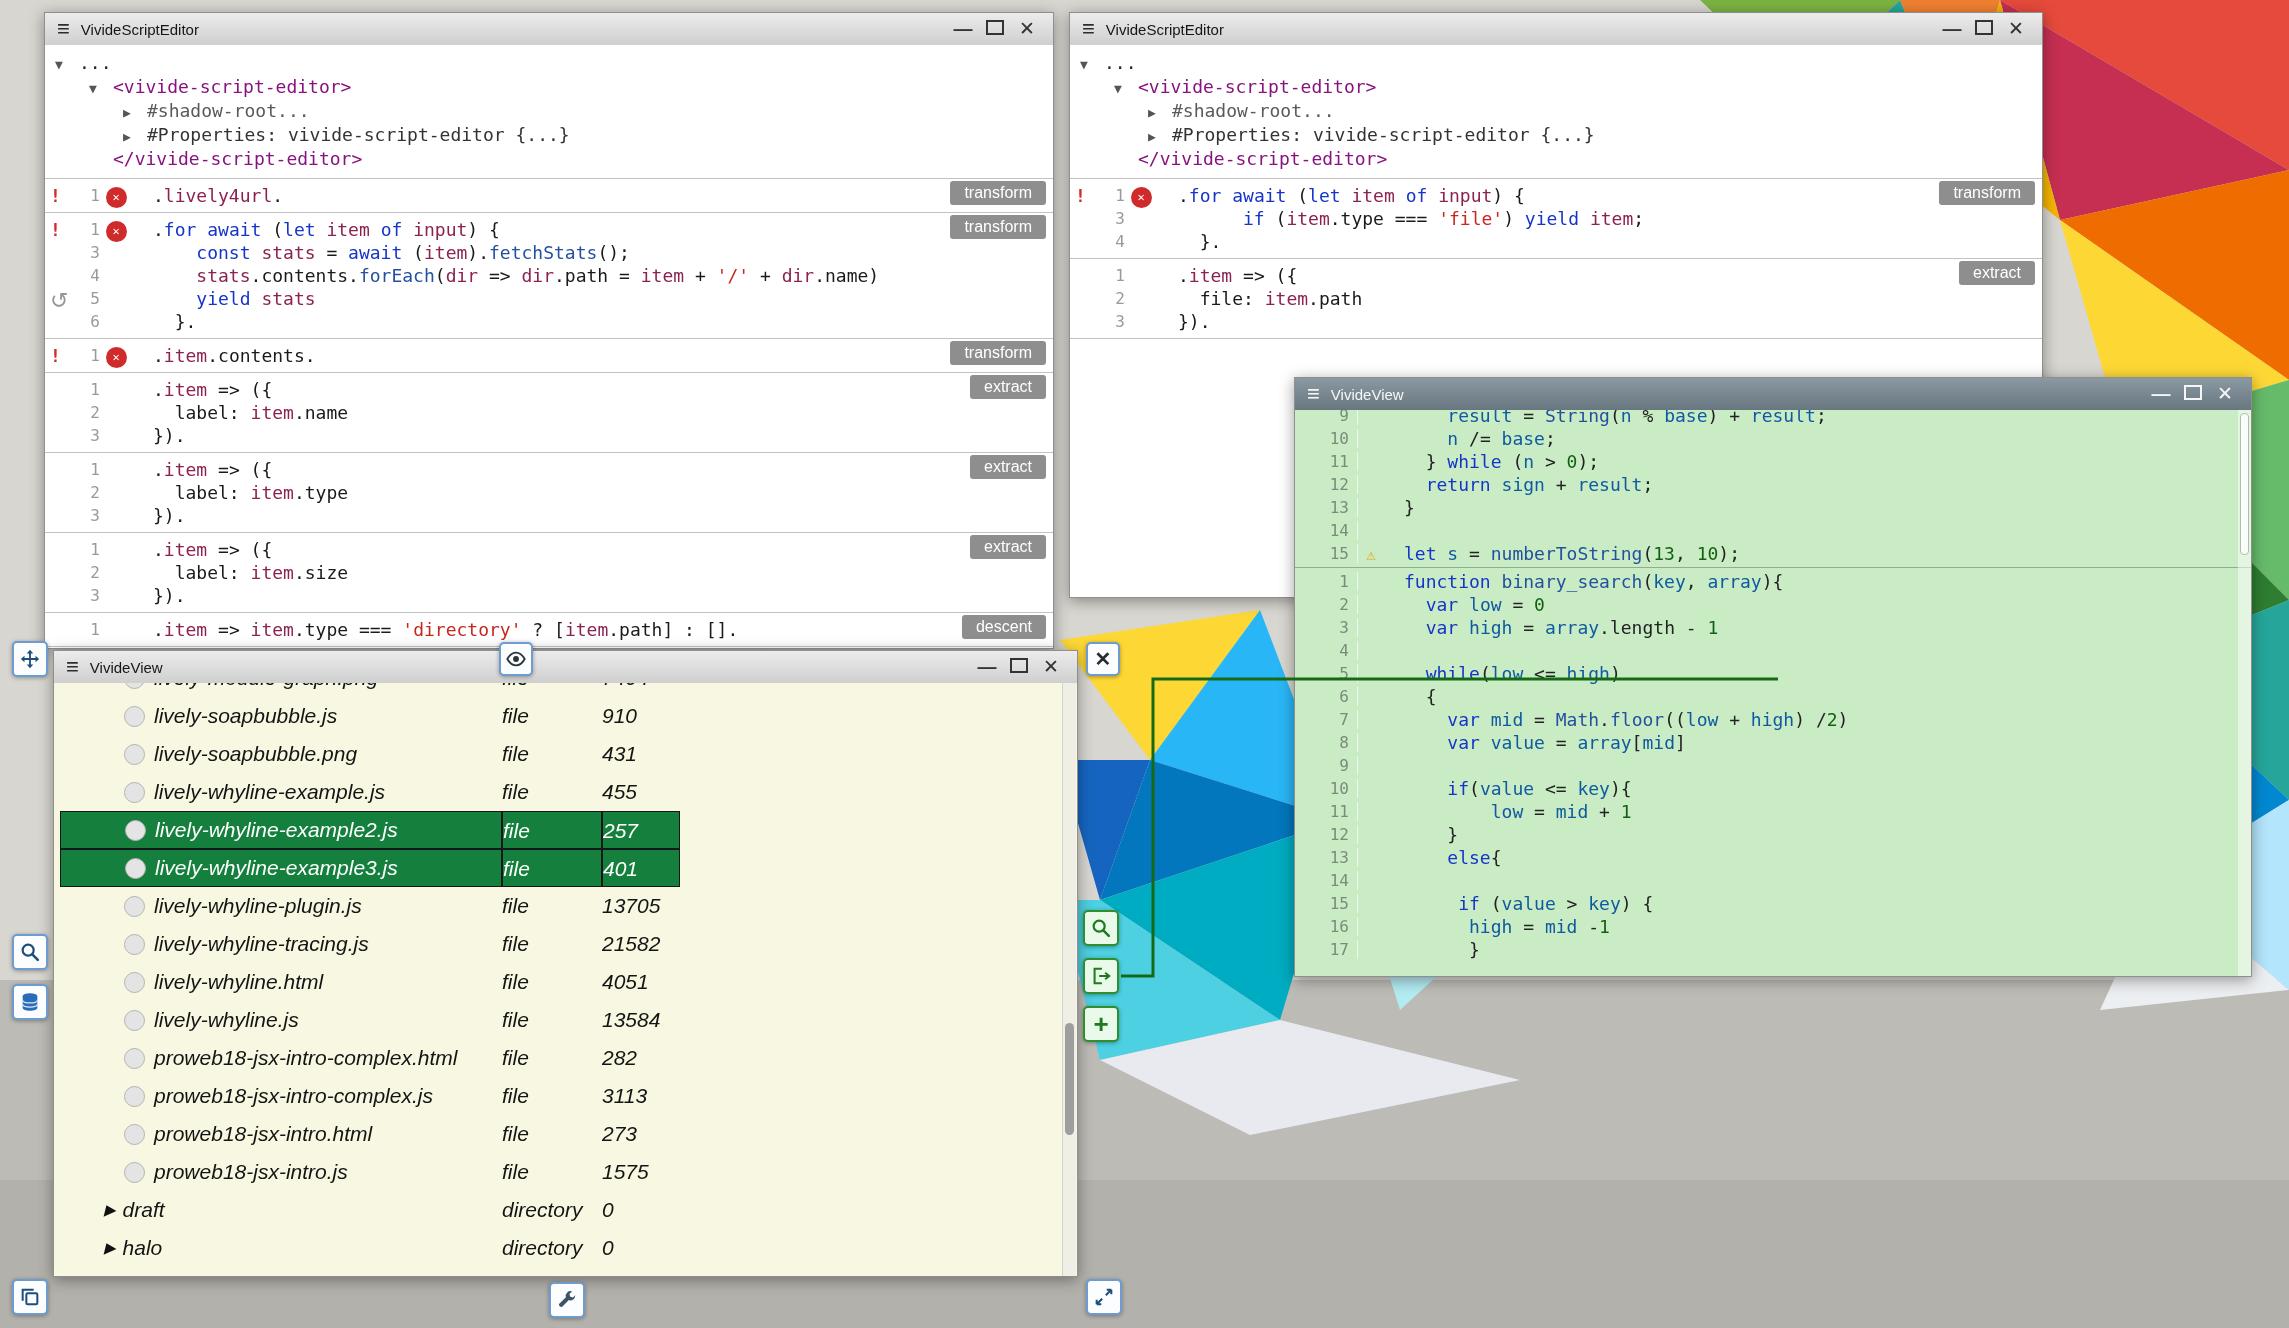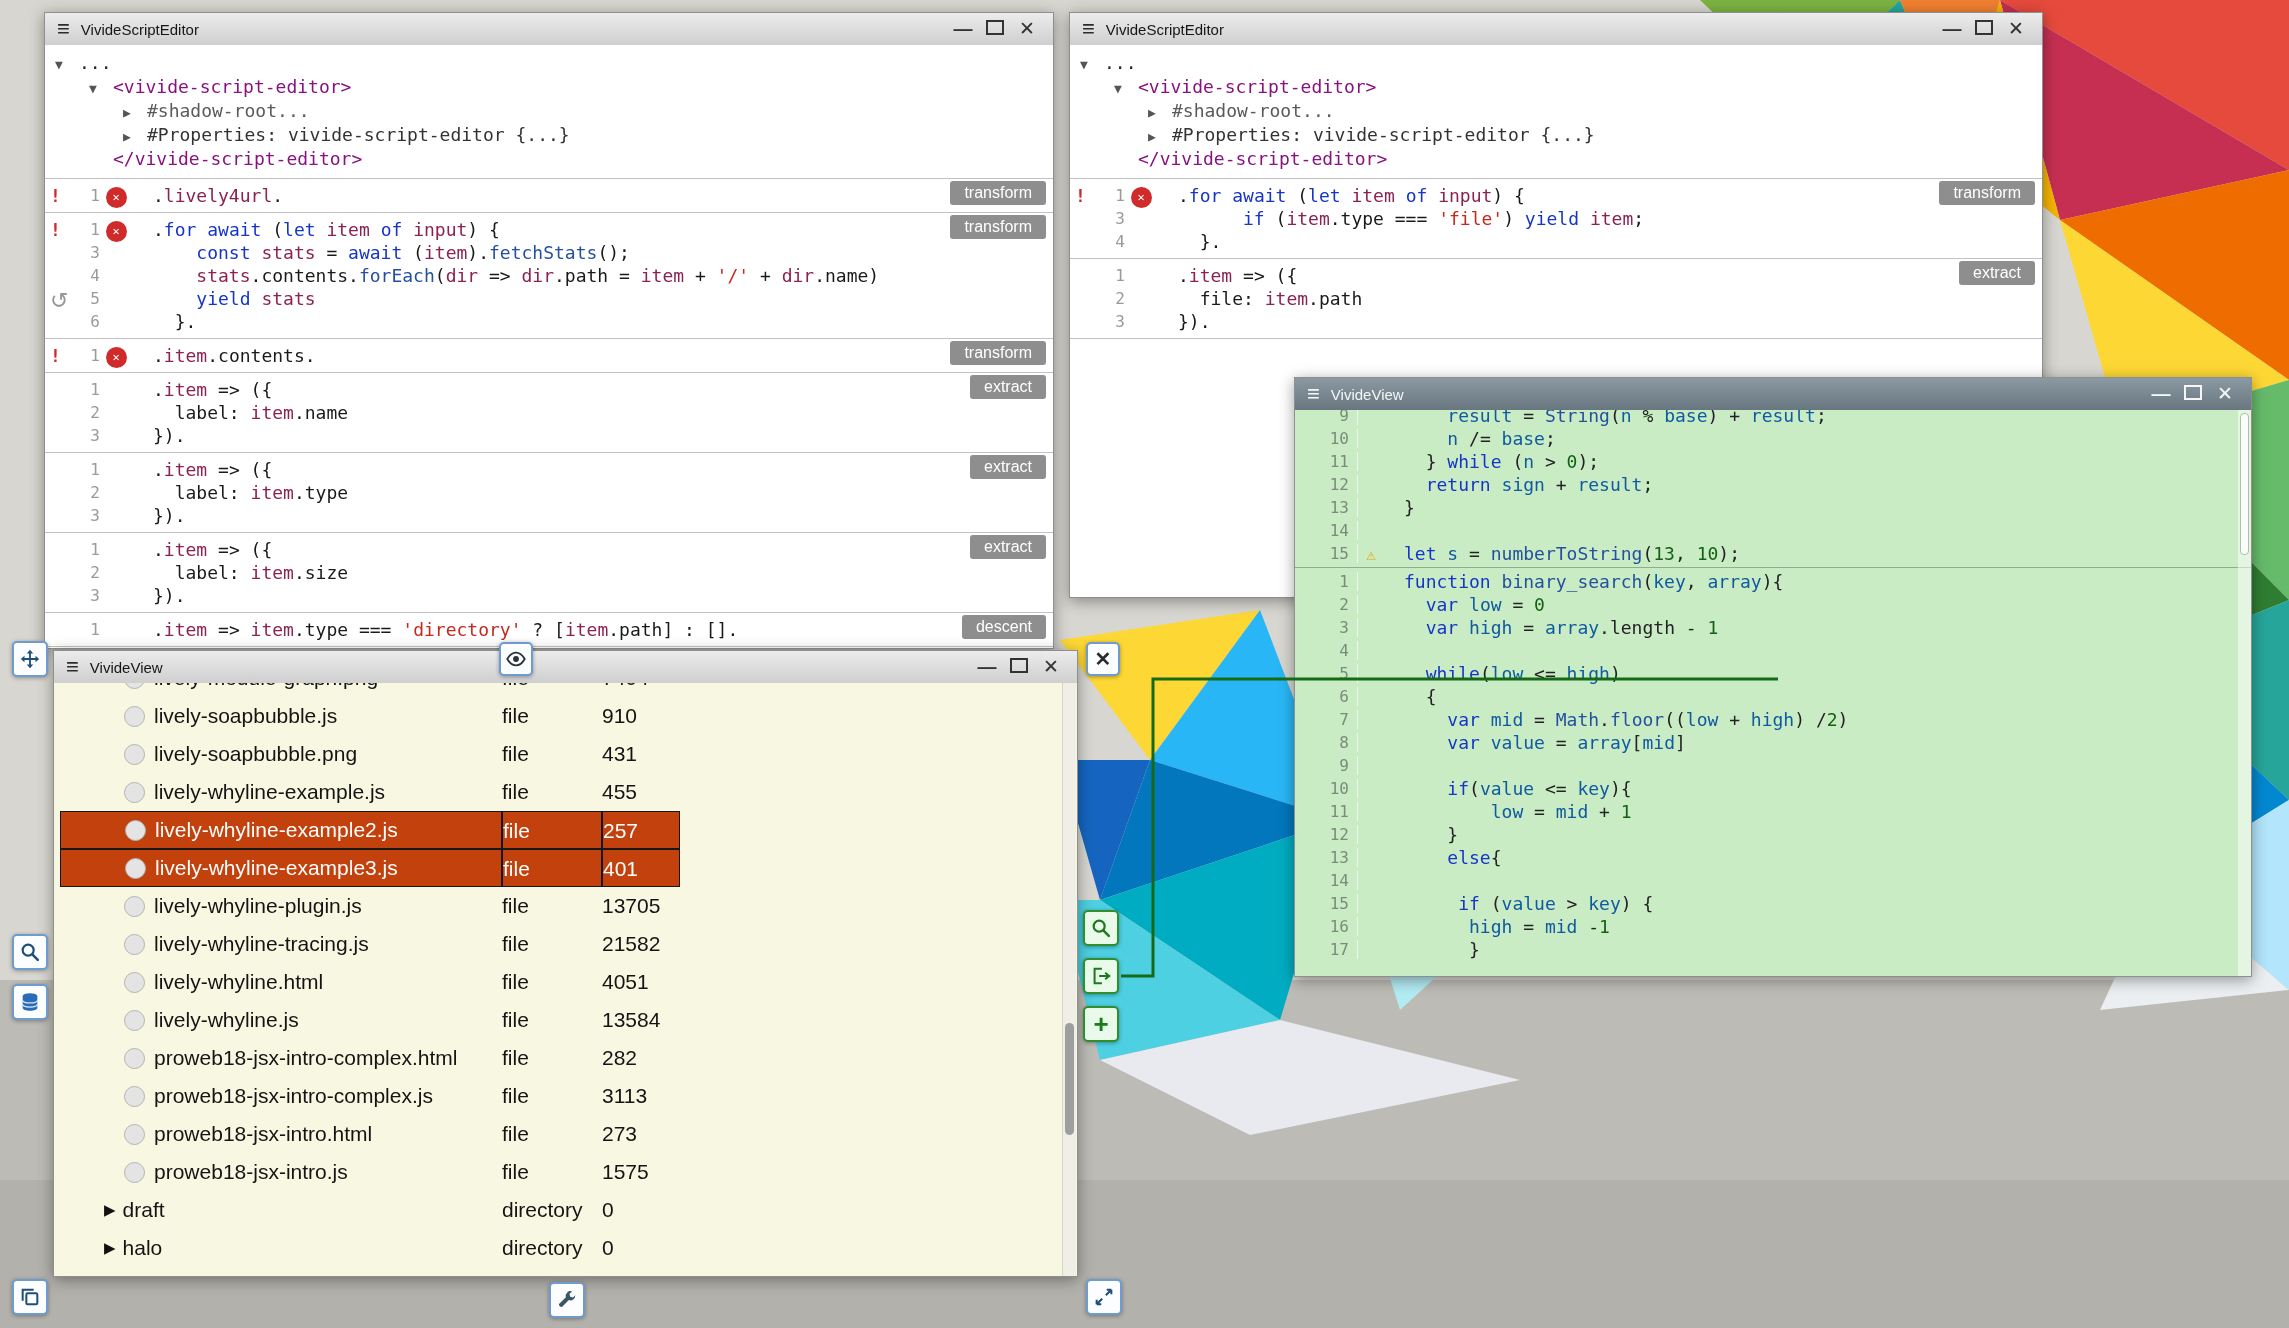--- a/index.html
+++ b/index.html
@@ -78,29 +78,29 @@
   .vscroll{position:absolute;top:0;bottom:0;width:13px;z-index:5;}
   #win3 .vscroll{right:0;background:rgba(255,255,255,.5);}
   #win3 .vthumb{position:absolute;left:2px;right:2px;top:3px;height:140px;background:#fbfdfb;border:1px solid #aebfae;border-radius:4px;}
   #win4 .vscroll{right:1px;background:#efefe6;border-left:1px solid #d5d5c5;}
   #win4 .vthumb{position:absolute;left:2px;right:2px;top:340px;height:112px;background:#9e9e9e;border-radius:5px;}
 
   
   .filelist{position:absolute;inset:0;overflow:hidden;}
   .frow{display:flex;align-items:center;height:38px;font-size:21px;color:#141414;}
   .clip-top{margin-top:-24px;}
-  .cell{height:38px;line-height:38px;box-sizing:border-box;white-space:nowrap;overflow:hidden;}
+  .cell{height:38px;line-height:38px;box-sizing:border-box;white-space:nowrap;overflow:hidden;font-style:italic;}
   .cname{margin-left:6px;flex:0 0 442px;padding-left:64px;display:flex;align-items:center;}
   .dirrow .cname{padding-left:44px;}
   .ctype{flex:0 0 100px;}
   .csize{flex:0 0 78px;}
   .fileicon{display:inline-block;width:19px;height:19px;border-radius:50%;
     background:#e4e4e4;border:1px solid #b3b3b3;margin-right:9px;flex:0 0 auto;}
   .dirarrow{font-size:15px;margin-right:7px;color:#111;}
-  .frow.selected .cell{background:#c2410c;border:1px solid #14181b;color:#fff;}
+  .frow.selected .cell{background:#15803d;border:1px solid #14181b;color:#fff;}
 
   
   .halo{position:absolute;width:36px;height:36px;background:#fbfdfe;border:2px solid #6d9bd2;
     border-radius:5px;display:flex;align-items:center;justify-content:center;
     box-shadow:0 1px 4px rgba(0,0,0,.35);z-index:40;padding:0;font-family:"Liberation Sans",sans-serif;}
   .halo.green{background:#eafaea;border-color:#2f8f2f;}
   .halo .glyph{font-size:20px;font-weight:bold;color:#2b2b2b;line-height:1;}
   .halo.green .glyph{color:#1d7a1d;font-size:26px;}
   .connection{position:absolute;left:0;top:0;z-index:50;pointer-events:none;}
 </style>

